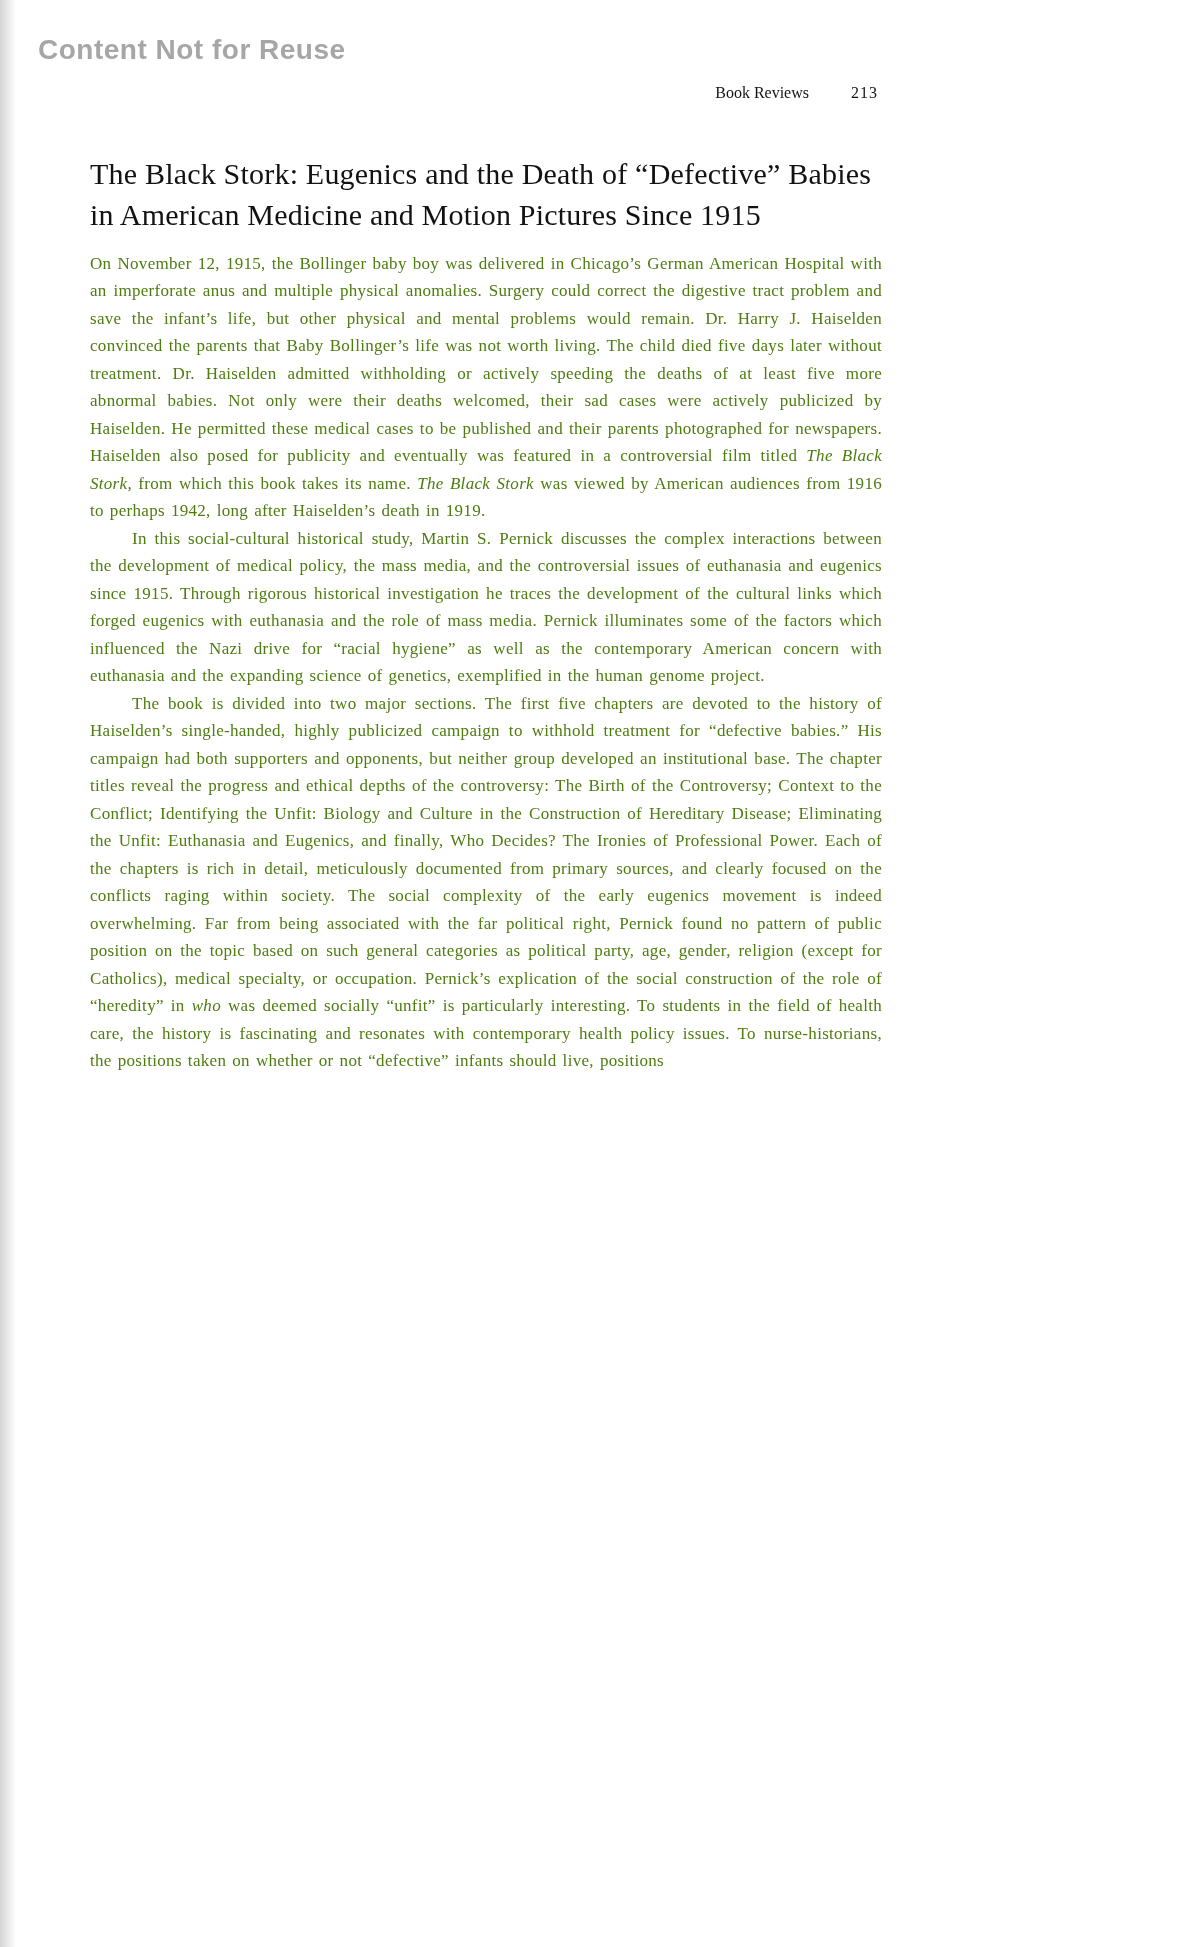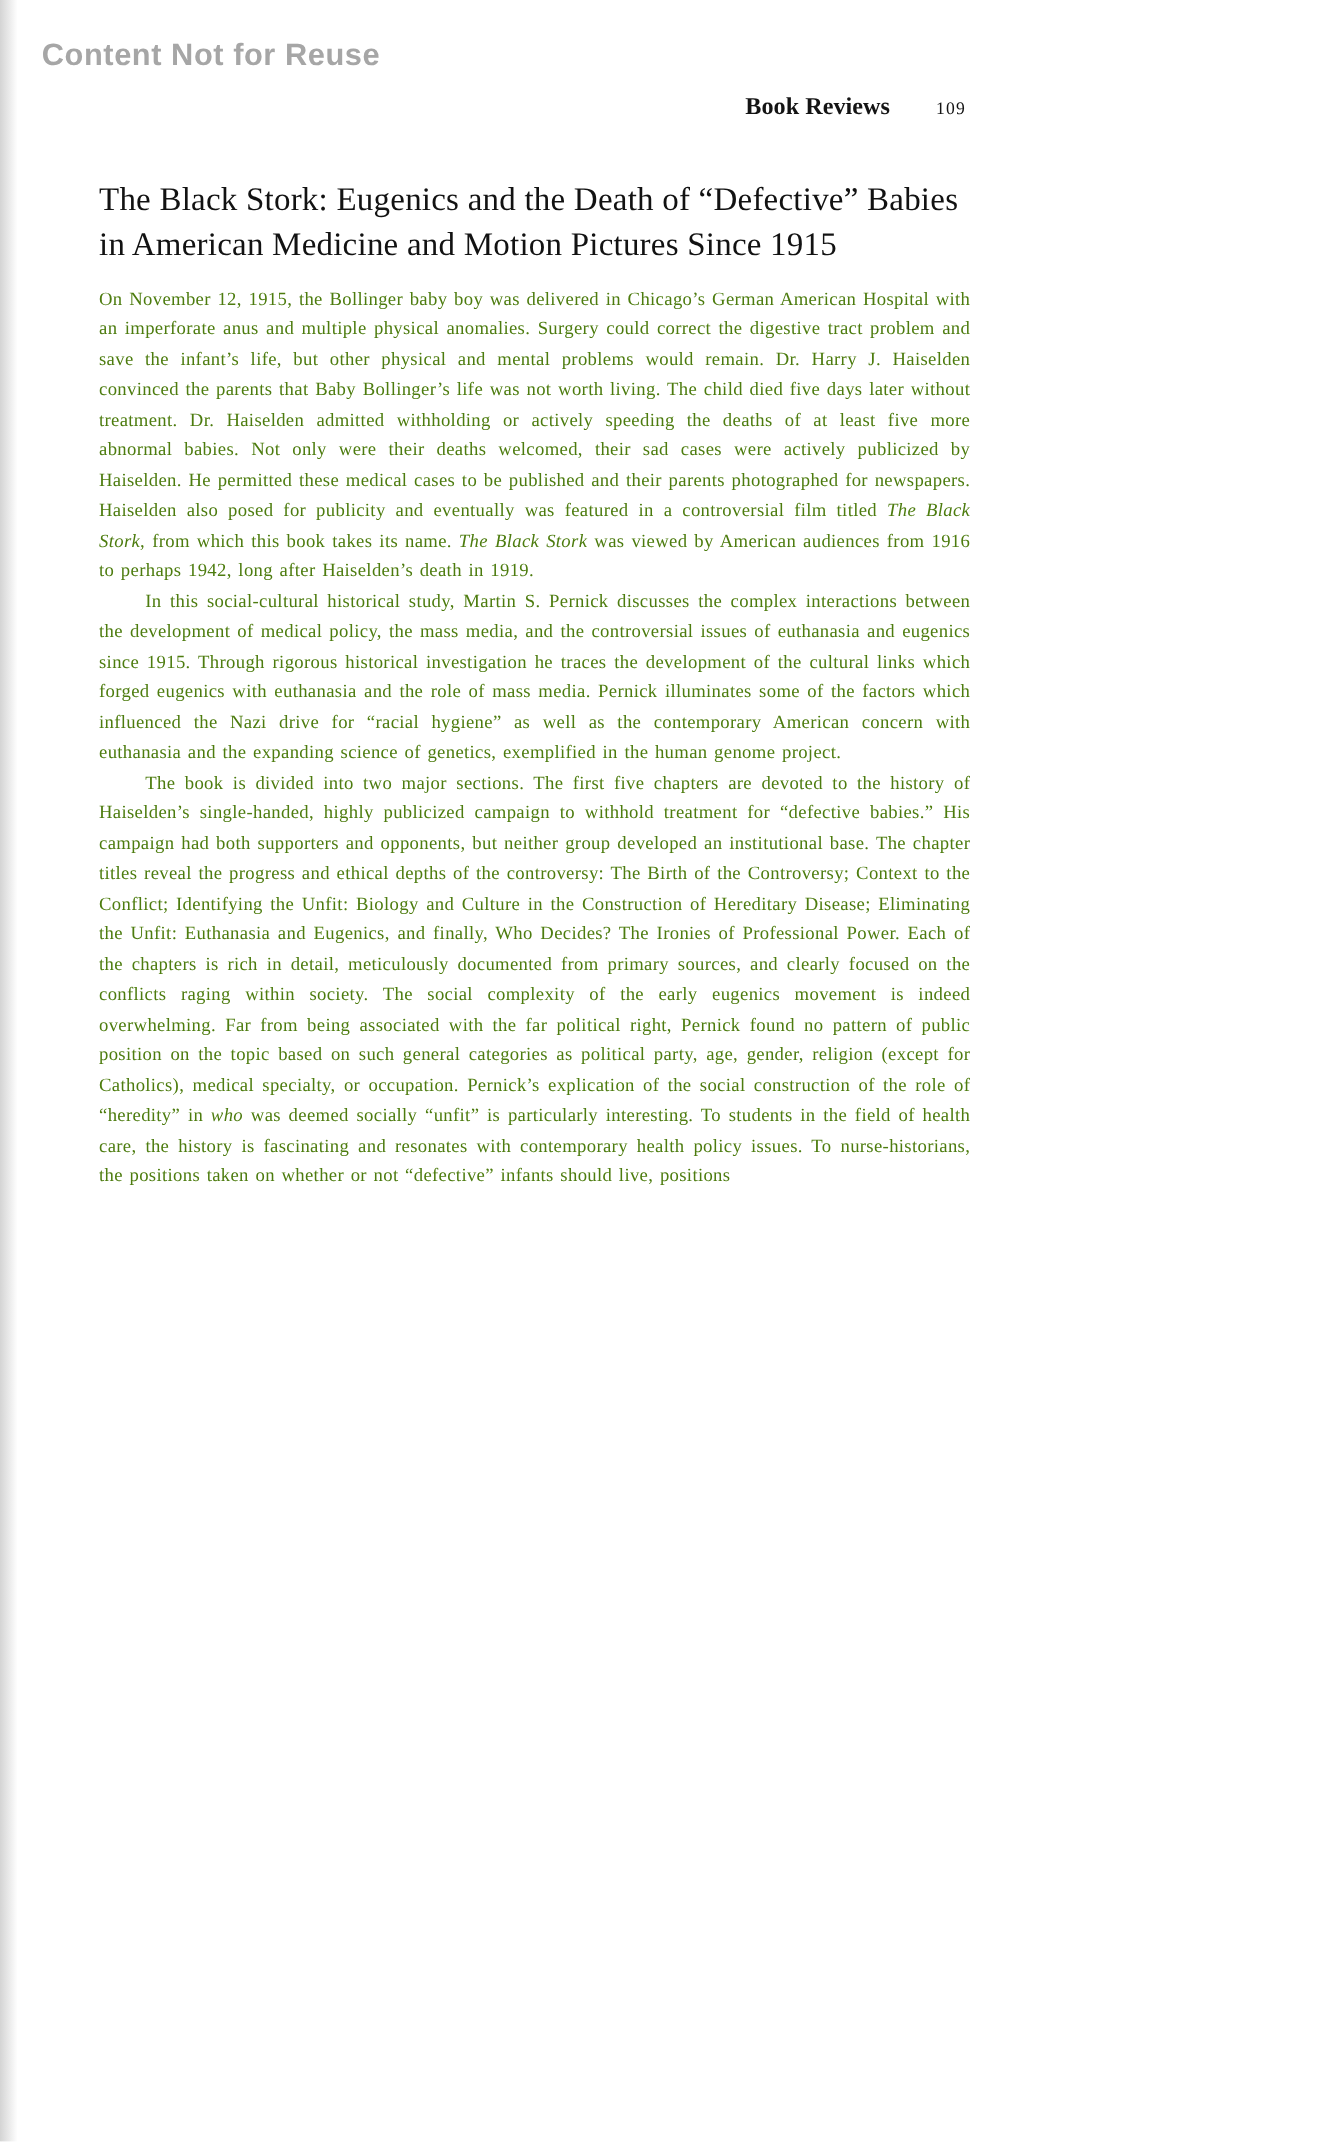--- a/index.html
+++ b/index.html
@@ -42,22 +42,22 @@
   }
   .page-header {
     display: flex;
     justify-content: flex-end;
     align-items: baseline;
     gap: 42px;
     padding-right: 4px;
     margin-bottom: 52px;
   }
   .section-label {
-    font-size: 22px;
-    font-weight: 700;
+    font-size: 16px;
+    font-weight: 400;
     color: #141414;
   }
   .page-number {
     font-size: 16px;
     letter-spacing: 1px;
     color: #141414;
   }
   .review-title {
     font-size: 30px;
     line-height: 1.36;
@@ -101,21 +101,21 @@
 
 <div class="page">
   <div class="scan-edge"></div>
 
   <div class="watermark">Content Not for Reuse</div>
 
   <div class="content-column">
 
     <div class="page-header">
       <span class="section-label">Book Reviews</span>
-      <span class="page-number">109</span>
+      <span class="page-number">213</span>
     </div>
 
     <h1 class="review-title">The Black Stork: Eugenics and the Death of “Defective” Babies in American Medicine and Motion Pictures Since 1915</h1>
 
 
 
     <div class="body-text">
         <p class="body-para"><span>On November 12, 1915, the Bollinger baby boy was delivered in Chicago’s German American Hospital with an imperforate anus and multiple physical anomalies. Surgery could correct the digestive tract problem and save the infant’s life, but other physical and mental problems would remain. Dr. Harry J. Haiselden convinced the parents that Baby Bollinger’s life was not worth living. The child died five days later without treatment. Dr. Haiselden admitted withholding or actively speeding the deaths of at least five more abnormal babies. Not only were their deaths welcomed, their sad cases were actively publicized by Haiselden. He permitted these medical cases to be published and their parents photographed for newspapers. Haiselden also posed for publicity and eventually was featured in a controversial film titled </span><span class="italic">The Black Stork,</span><span> from which this book takes its name. </span><span class="italic">The Black Stork</span><span> was viewed by American audiences from 1916 to perhaps 1942, long after Haiselden’s death in 1919.</span></p>
         <p class="body-para indent"><span>In this social-cultural historical study, Martin S. Pernick discusses the complex interactions between the development of medical policy, the mass media, and the controversial issues of euthanasia and eugenics since 1915. Through rigorous historical investigation he traces the development of the cultural links which forged eugenics with euthanasia and the role of mass media. Pernick illuminates some of the factors which influenced the Nazi drive for “racial hygiene” as well as the contemporary American concern with euthanasia and the expanding science of genetics, exemplified in the human genome project.</span></p>
         <p class="body-para indent"><span>The book is divided into two major sections. The first five chapters are devoted to the history of Haiselden’s single-handed, highly publicized campaign to withhold treatment for “defective babies.” His campaign had both supporters and opponents, but neither group developed an institutional base. The chapter titles reveal the progress and ethical depths of the controversy: The Birth of the Controversy; Context to the Conflict; Identifying the Unfit: Biology and Culture in the Construction of Hereditary Disease; Eliminating the Unfit: Euthanasia and Eugenics, and finally, Who Decides? The Ironies of Professional Power. Each of the chapters is rich in detail, meticulously documented from primary sources, and clearly focused on the conflicts raging within society. The social complexity of the early eugenics movement is indeed overwhelming. Far from being associated with the far political right, Pernick found no pattern of public position on the topic based on such general categories as political party, age, gender, religion (except for Catholics), medical specialty, or occupation. Pernick’s explication of the social construction of the role of “heredity” in </span><span class="italic">who</span><span> was deemed socially “unfit” is particularly interesting. To students in the field of health care, the history is fascinating and resonates with contemporary health policy issues. To nurse-historians, the positions taken on whether or not “defective” infants should live, positions</span></p>

